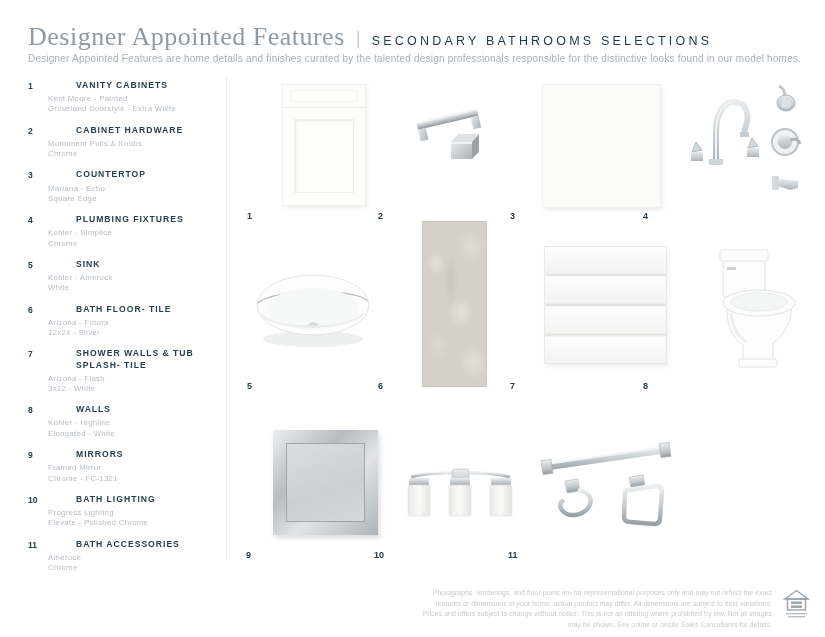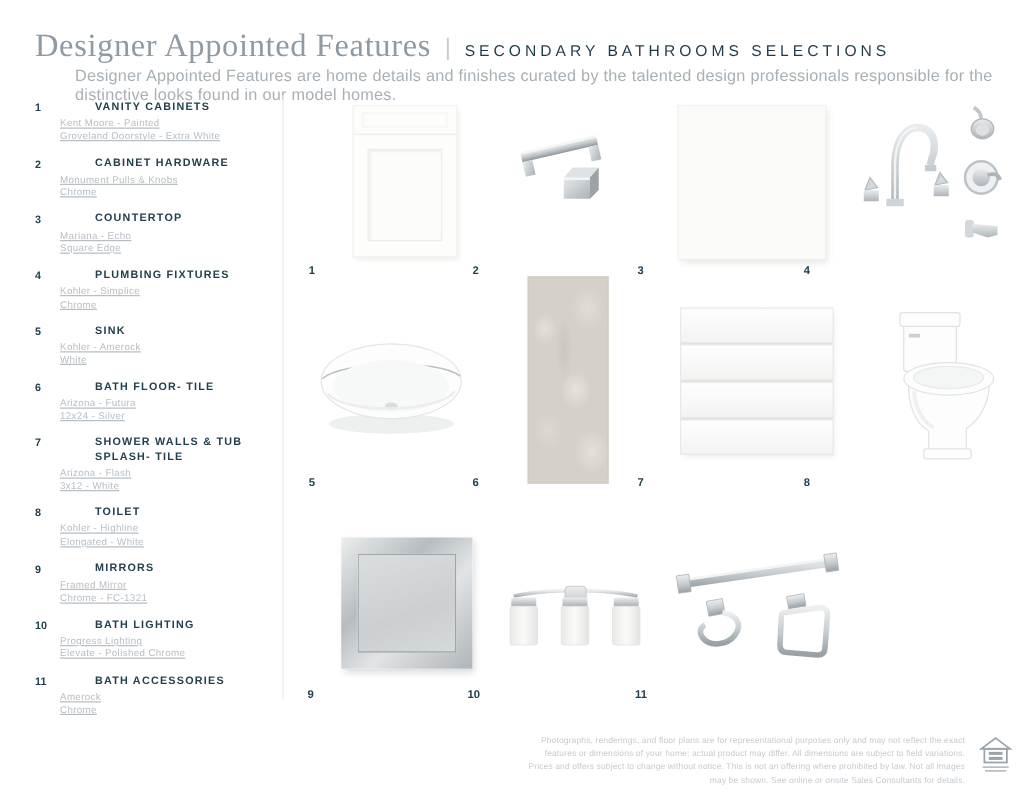--- a/index.html
+++ b/index.html
@@ -4,28 +4,28 @@
 <style>
   html,body{margin:0;padding:0;background:#ffffff;}
   #page{position:relative;width:825px;height:637px;background:#ffffff;overflow:hidden;
         font-family:"Liberation Sans",sans-serif;}
 
   
   .hdr{position:absolute;left:28px;top:22px;display:flex;align-items:baseline;gap:11px;}
   .hdr-serif{font-family:"Liberation Serif",serif;font-size:26px;font-weight:400;color:#8f9aa4;letter-spacing:.5px;}
   .hdr-bar{font-size:19px;font-weight:300;color:#c2ccd2;position:relative;top:-1px;}
   .hdr-caps{font-size:12.5px;font-weight:500;color:#1f3a4a;letter-spacing:3.2px;}
-  .hdr-sub{position:absolute;left:28px;top:53px;font-size:13px;color:#a8b0b6;letter-spacing:.2px;margin-left:32px;}
+  .hdr-sub{position:absolute;left:28px;top:53px;font-size:10px;color:#a8b0b6;letter-spacing:.2px;}
 
   
   .sidebar{position:absolute;left:28px;top:80px;width:192px;}
   .side-item{display:flex;margin-bottom:10px;}
   .side-num{width:20px;flex:none;font-size:8.6px;font-weight:bold;color:#24404e;padding-top:1px;}
   .side-title{font-size:8.6px;font-weight:bold;color:#24404e;letter-spacing:1px;line-height:1.3;margin-bottom:3px;margin-left:28px;}
-  .side-line{font-size:7.8px;color:#b7bec4;line-height:1.32;letter-spacing:.3px;text-decoration:underline;}
+  .side-line{font-size:7.8px;color:#b7bec4;line-height:1.32;letter-spacing:.3px;}
 
   .vdivider{position:absolute;left:226px;top:76px;width:1px;height:484px;background:#ebedee;}
 
   
   .gnum{position:absolute;font-size:9px;font-weight:bold;color:#24404e;}
 
   
   .img{position:absolute;}
   
   .cab{left:283px;top:85px;width:82px;height:120px;background:#fdfdfc;
@@ -125,21 +125,21 @@
       <div class="side-num">7</div>
       <div>
           <div class="side-title">SHOWER WALLS &amp; TUB SPLASH- TILE</div>
         <div class="side-line">Arizona -  Flash</div>
         <div class="side-line">3x12 -  White</div>
         </div>
     </div>
     <div class="side-item">
       <div class="side-num">8</div>
       <div>
-          <div class="side-title">TOILET</div>
+          <div class="side-title">WALLS</div>
         <div class="side-line">Kohler - Highline</div>
         <div class="side-line">Elongated - White</div>
         </div>
     </div>
     <div class="side-item">
       <div class="side-num">9</div>
       <div>
           <div class="side-title">MIRRORS</div>
         <div class="side-line">Framed Mirror</div>
         <div class="side-line">Chrome - FC-1321</div>

